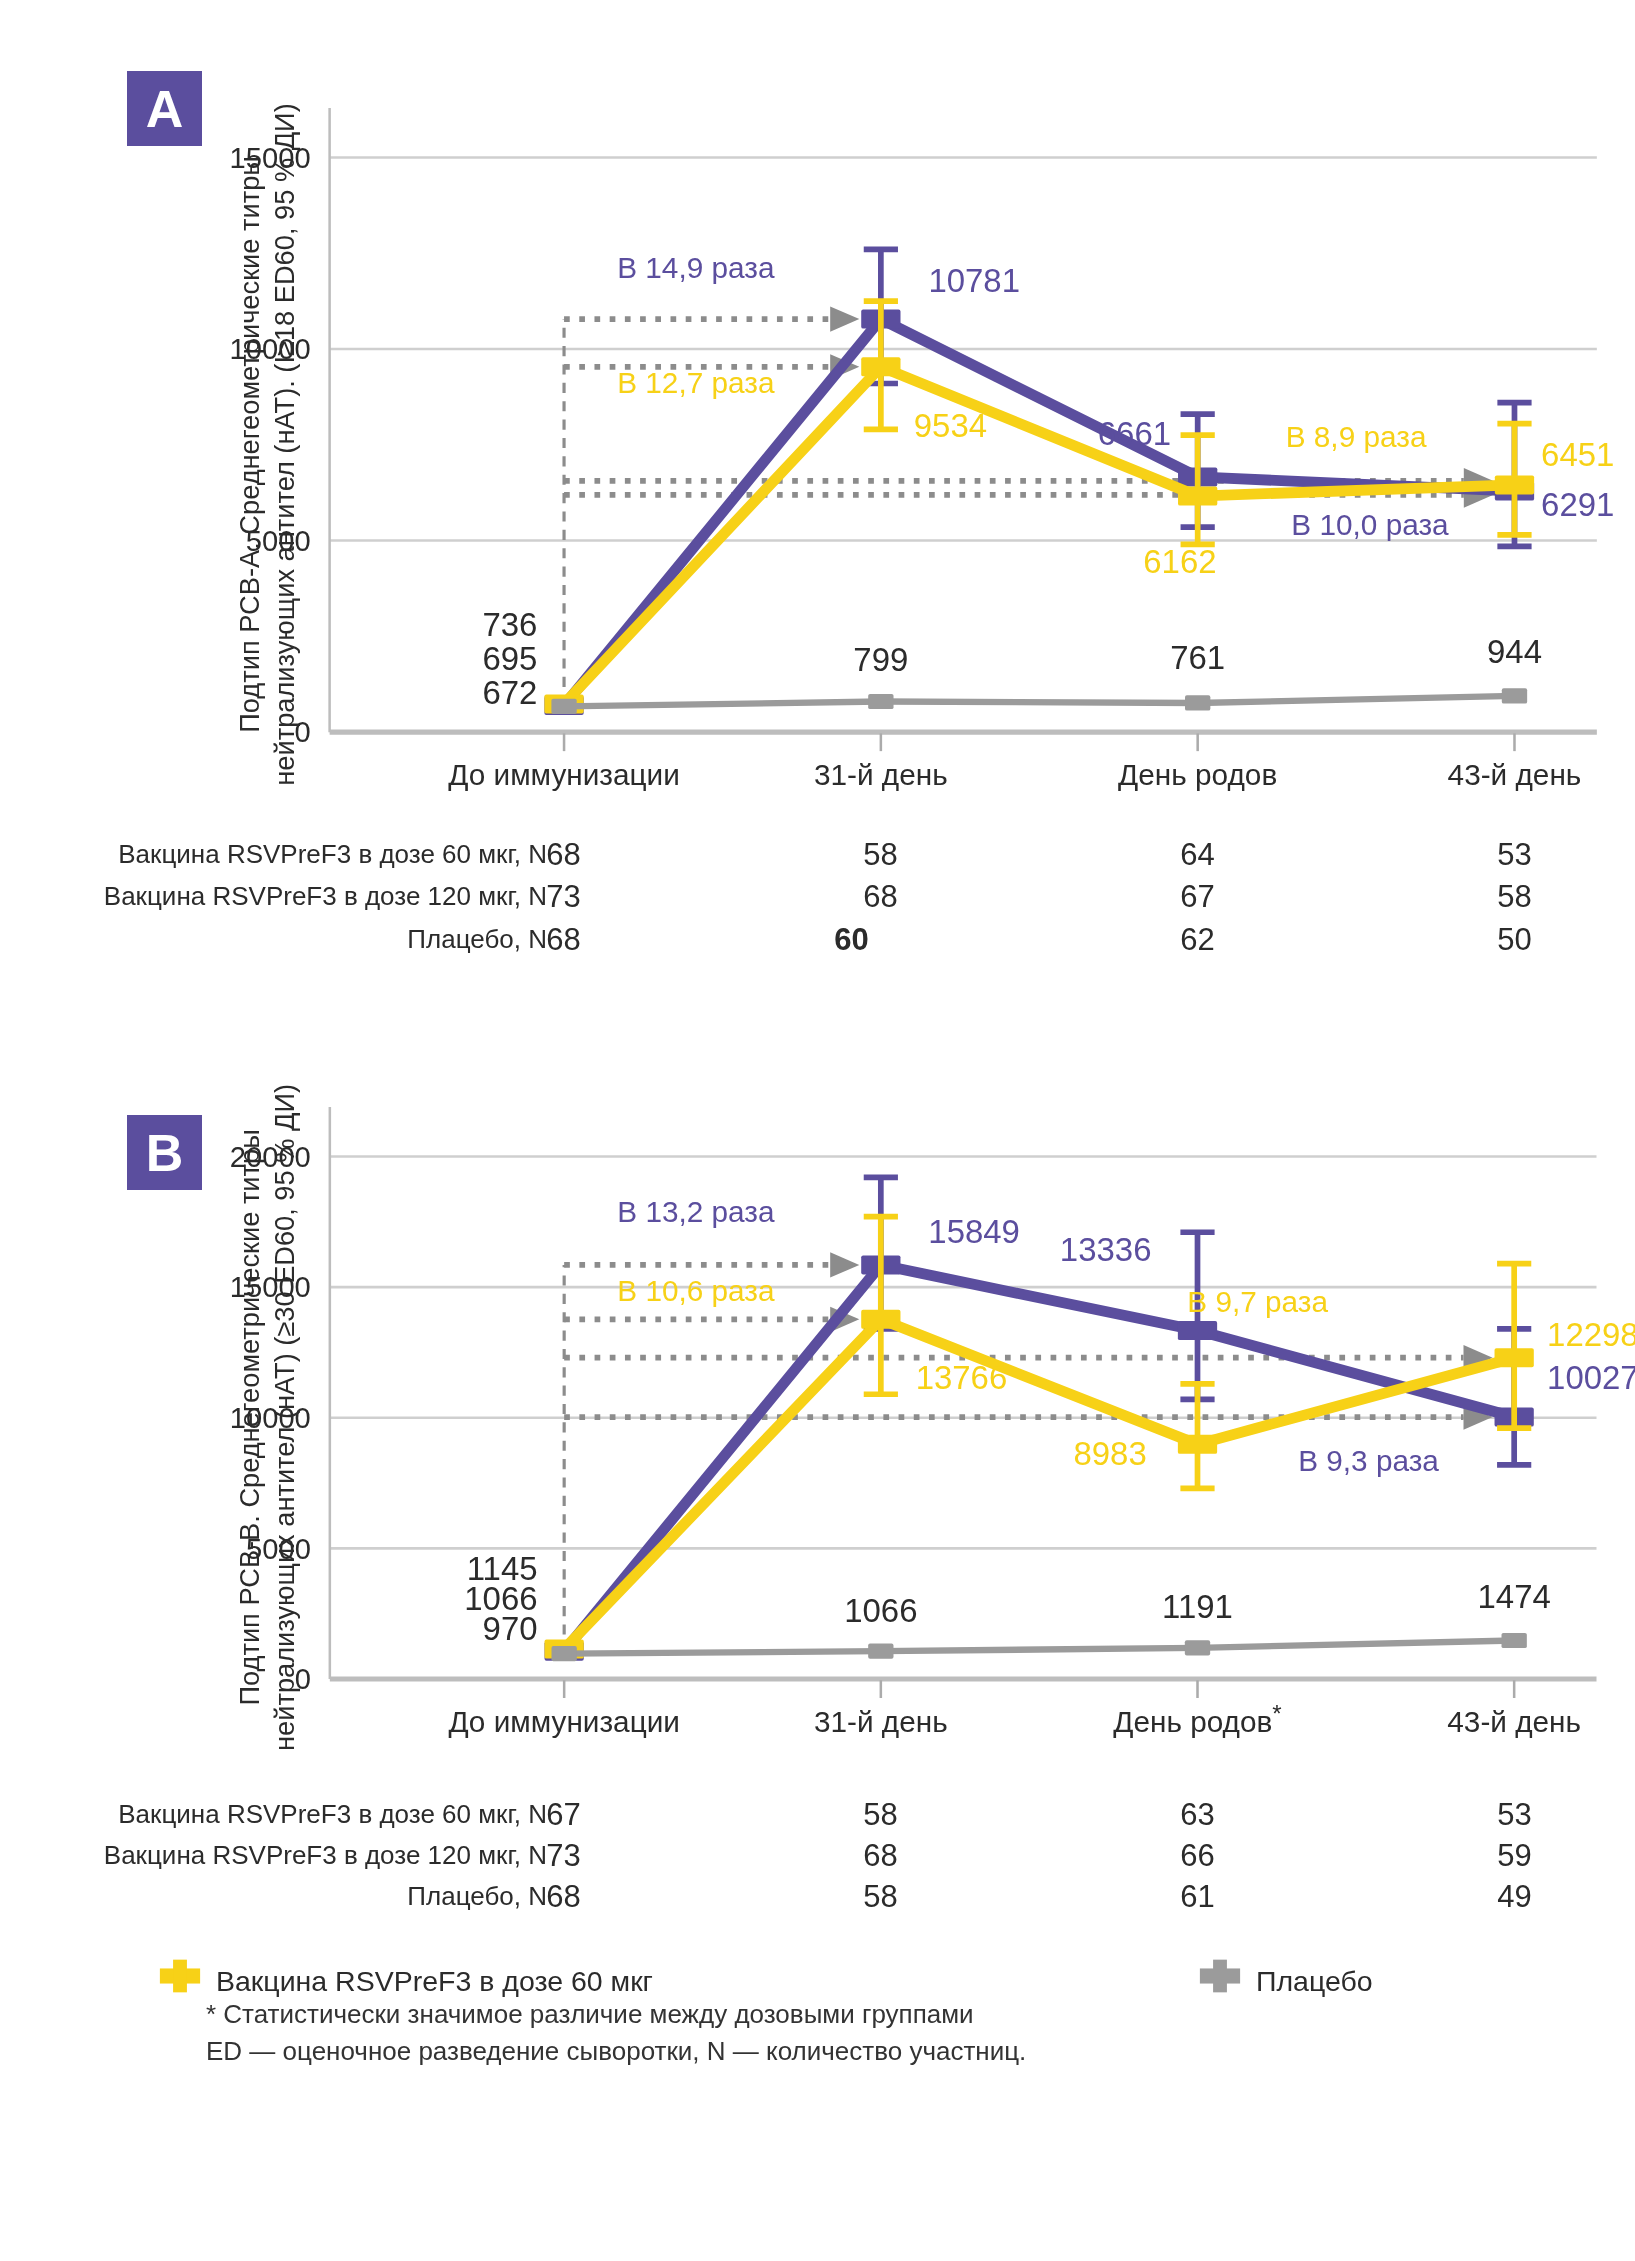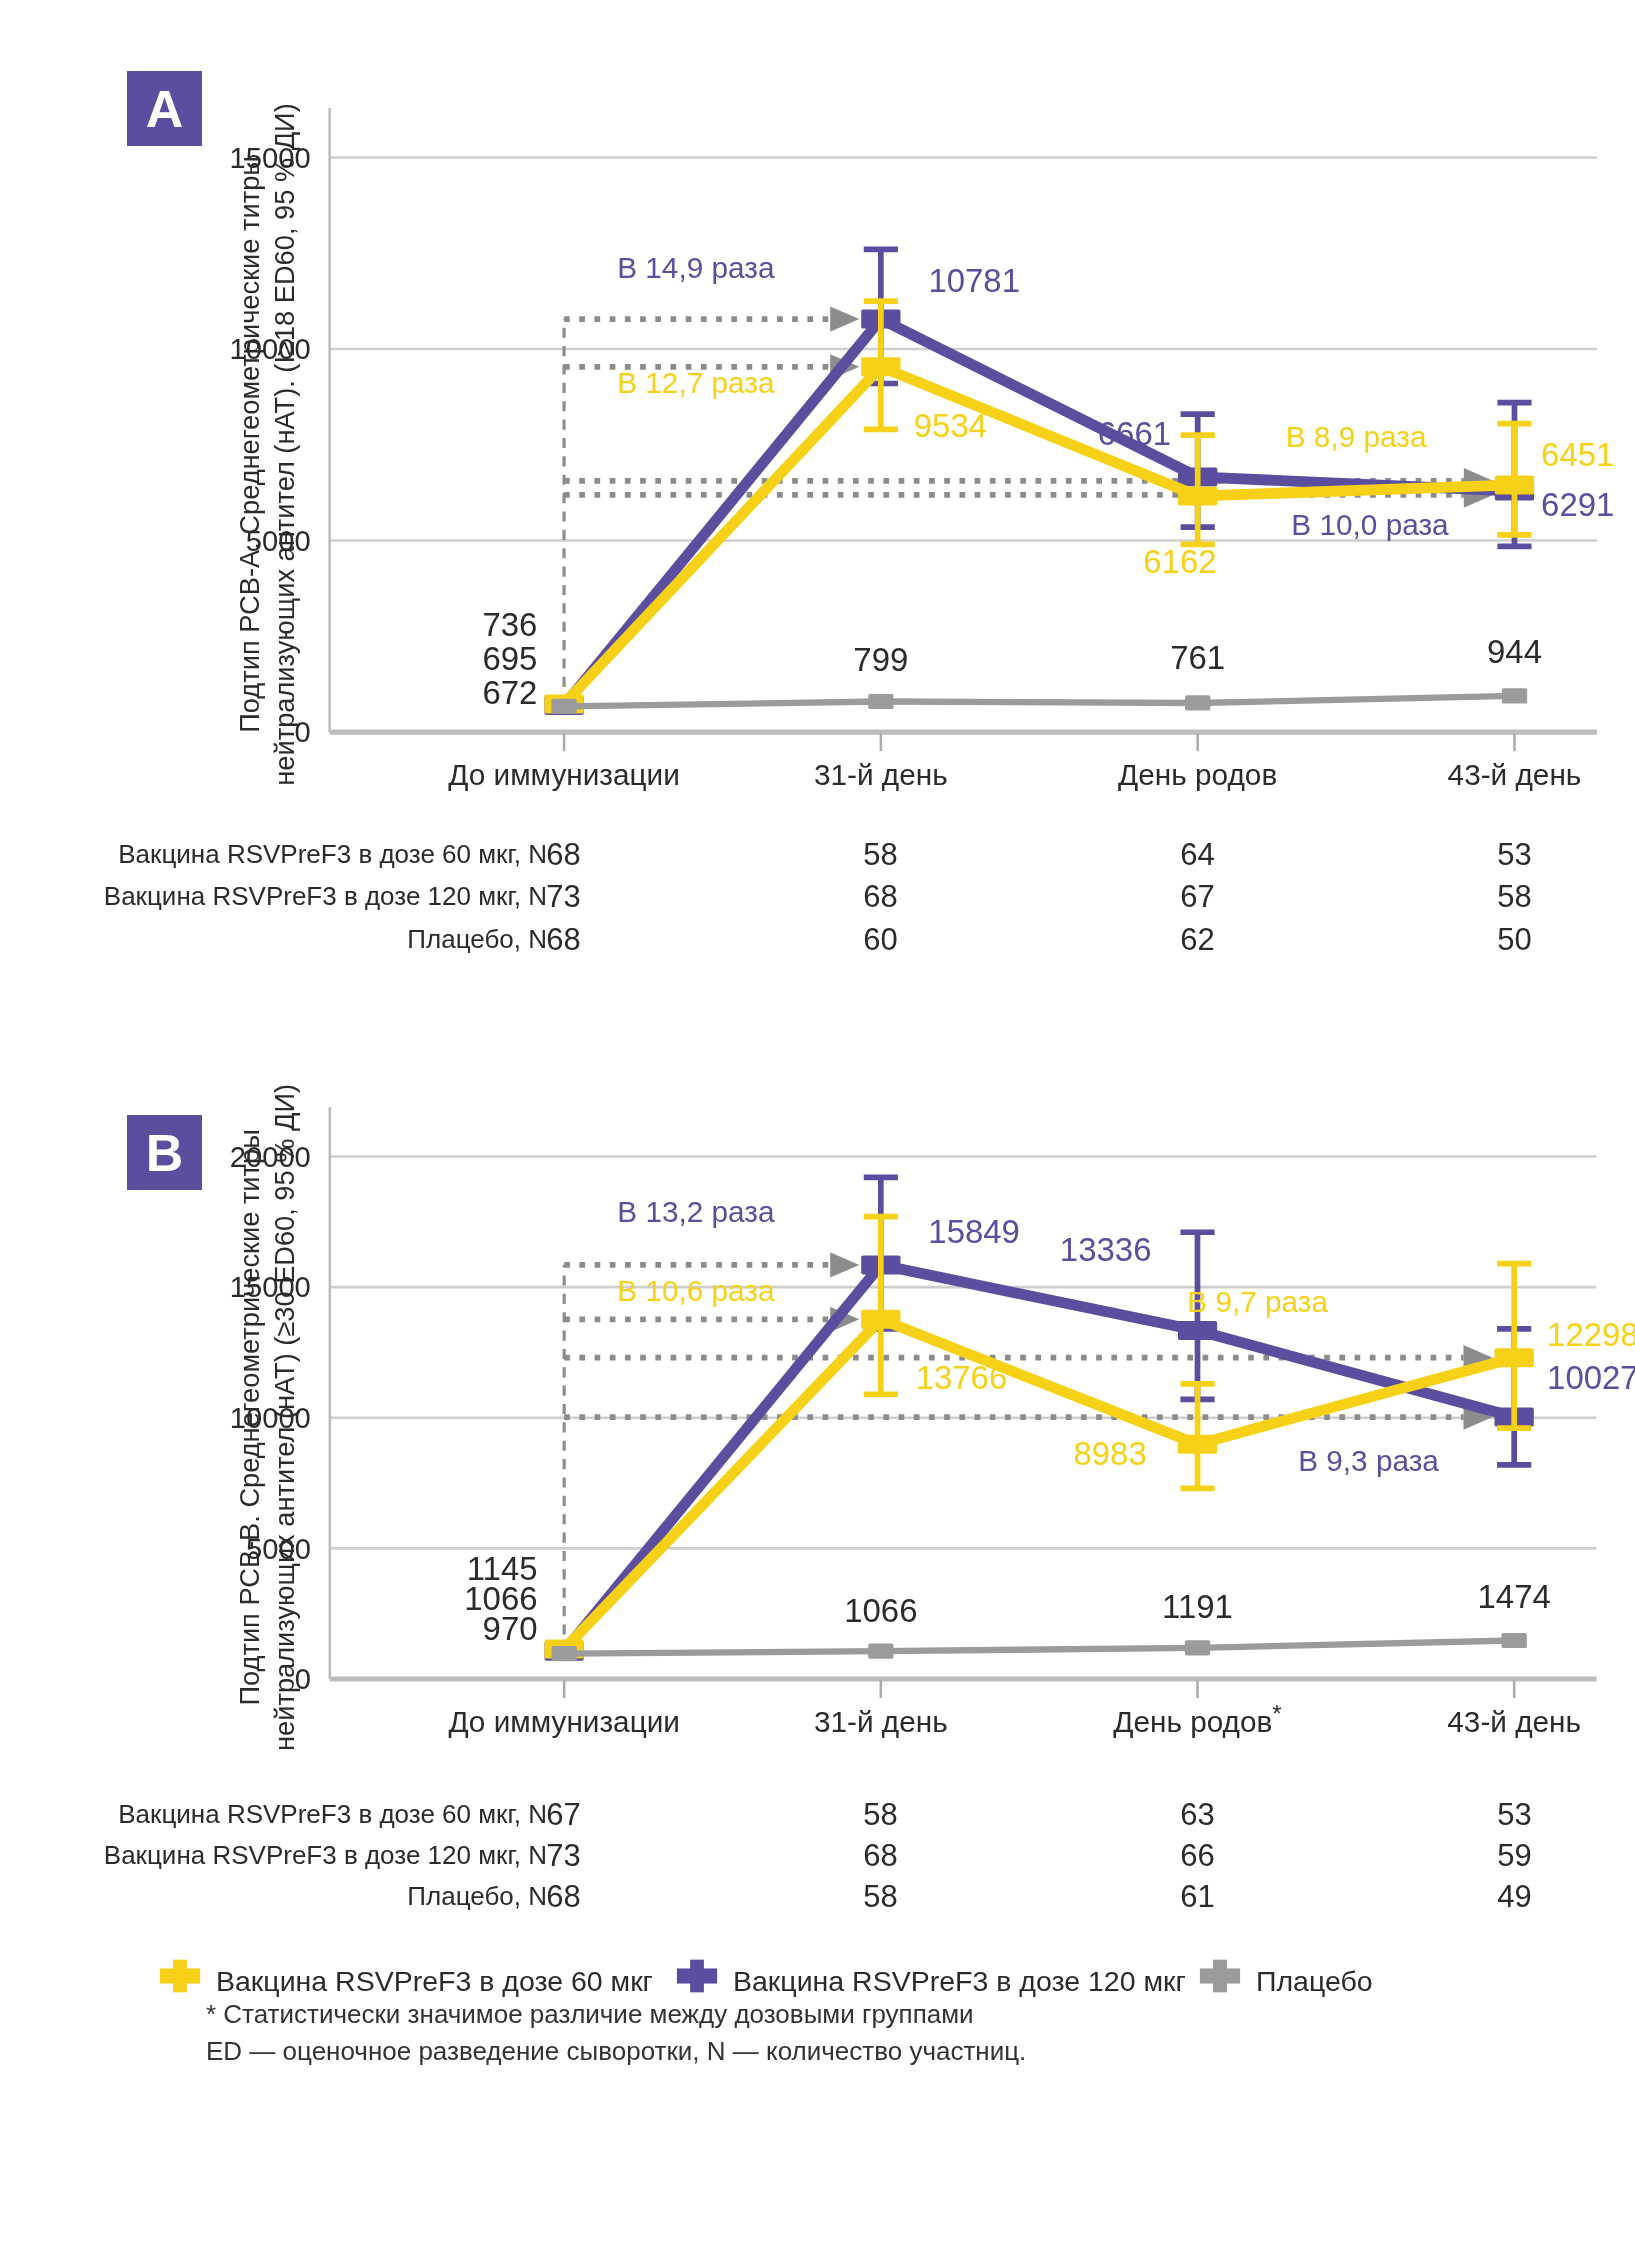--- a/index.html
+++ b/index.html
@@ -215,21 +215,21 @@
       <div class="n-row" style="top: 42px;">
         <div class="n-label">Вакцина RSVPreF3 в дозе 120 мкг, N</div>
         <div class="n-val" style="left: 513px;">73</div>
         <div class="n-val" style="left: 830px;">68</div>
         <div class="n-val" style="left: 1147px;">67</div>
         <div class="n-val" style="left: 1464px;">58</div>
       </div>
       <div class="n-row" style="top: 85px;">
         <div class="n-label">Плацебо, N</div>
         <div class="n-val" style="left: 513px;">68</div>
-        <div class="n-val" style="left: 830px;">60</div>
+        <div class="n-val" style="left: 801px; font-weight: bold;">60</div>
         <div class="n-val" style="left: 1147px;">62</div>
         <div class="n-val" style="left: 1464px;">50</div>
       </div>
     </div>
   <div class="n-table nt-b">
       <div class="n-row" style="top: 0px;">
         <div class="n-label">Вакцина RSVPreF3 в дозе 60 мкг, N</div>
         <div class="n-val" style="left: 513px;">67</div>
         <div class="n-val" style="left: 830px;">58</div>
         <div class="n-val" style="left: 1147px;">63</div>
@@ -252,27 +252,20 @@
     </div>
 
   <div class="legend">
       <div class="lg-item" style="left: 158px;">
         <svg width="44" height="44" viewBox="0 0 70 70">
           <rect x="3" y="23" width="64" height="24" fill="#F7D117"></rect>
           <rect x="24" y="9" width="22" height="52" fill="#F7D117"></rect>
         </svg>
         <span class="lg-label">Вакцина RSVPreF3 в дозе 60 мкг</span>
       </div>
-      <div class="lg-item" style="left: 675px;">
-        <svg width="44" height="44" viewBox="0 0 70 70">
-          <rect x="3" y="23" width="64" height="24" fill="#5B4E9E"></rect>
-          <rect x="24" y="9" width="22" height="52" fill="#5B4E9E"></rect>
-        </svg>
-        <span class="lg-label">Вакцина RSVPreF3 в дозе 120 мкг</span>
-      </div>
       <div class="lg-item" style="left: 1198px;">
         <svg width="44" height="44" viewBox="0 0 70 70">
           <rect x="3" y="23" width="64" height="24" fill="#9B9B9B"></rect>
           <rect x="24" y="9" width="22" height="52" fill="#9B9B9B"></rect>
         </svg>
         <span class="lg-label">Плацебо</span>
       </div>
     </div>
 
   <div class="footnote">

